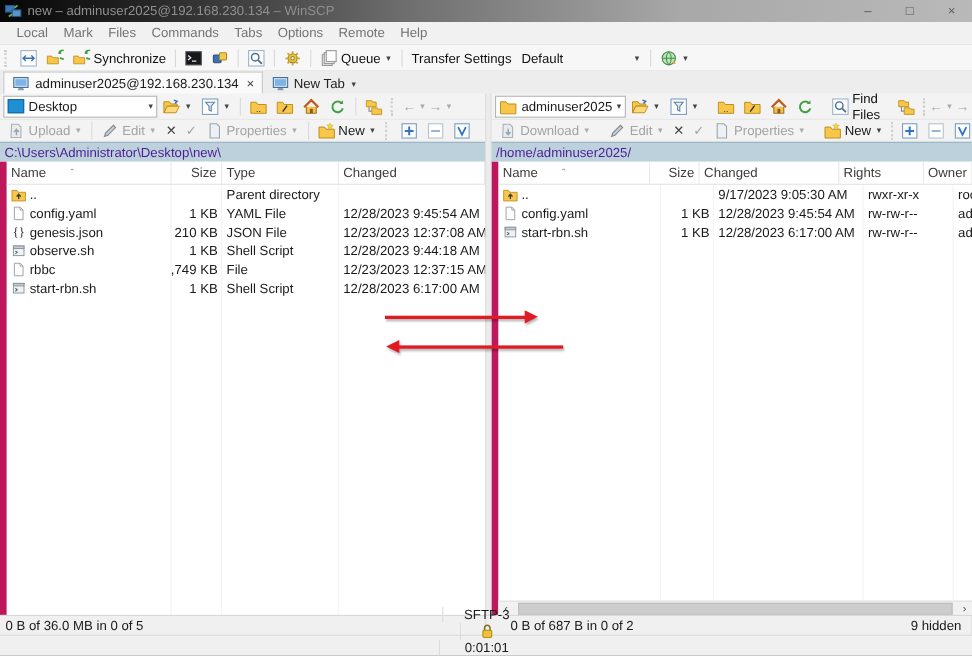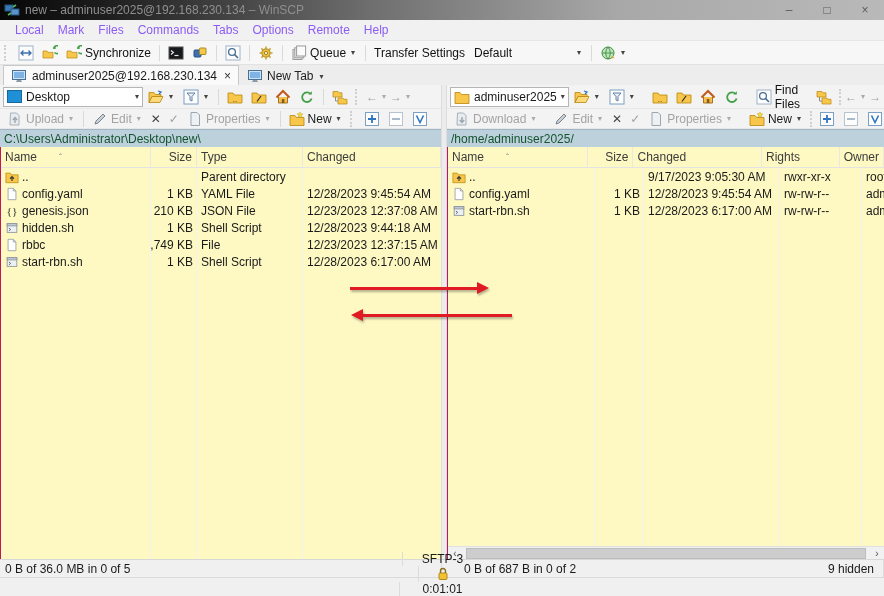--- a/index.html
+++ b/index.html
@@ -8,21 +8,21 @@
 
   
   .titlebar{height:20px;display:flex;align-items:center;gap:5px;padding-left:4px;
     background:linear-gradient(to right,#060606 0%,#1e1e1e 12%,#6f6f6f 42%,#a8a8a8 70%,#b9b9b9 100%);}
   .titlebar .title{color:#8f8f8f;font-size:12px;}
   .win-controls{margin-left:auto;display:flex;height:100%;}
   .win-btn{width:38px;height:100%;display:flex;align-items:center;justify-content:center;color:#5c5c5c;font-size:12px;}
 
   
   .menubar{height:20px;display:flex;align-items:center;background:#f1f1f1;border-bottom:1px solid #e6e6e6;padding-left:8px;}
-  .menu-item{padding:0 7px;color:#8b5cf6;}
+  .menu-item{padding:0 7px;color:#737373;}
 
   
   .toolbar{height:23px;display:flex;align-items:center;background:#f7f7f7;border-bottom:1px solid #e2e2e2;padding-left:2px;gap:2px;}
   .tgrip{width:5px;height:16px;border-left:2px dotted #cfcfcf;margin:0 2px;}
   .tbtn{display:flex;align-items:center;gap:3px;padding:1px 3px;border-radius:2px;}
   .tsep{width:1px;height:16px;background:#d9d9d9;margin:0 3px;}
   .ticon{width:16px;height:16px;display:inline-flex;align-items:center;justify-content:center;flex:0 0 auto;}
   .caret{font-size:8px;color:#444;padding:0 2px;}
   .caret-dim{font-size:8px;color:#aaa;padding:0 2px;}
   .tlabel{color:#111;}
@@ -40,24 +40,24 @@
   .splitter{width:4px;background:#ececec;border-left:1px solid #ddd;border-right:1px solid #ddd;}
   .panel.right{flex:1;}
 
   .ptb1{height:23px;display:flex;align-items:center;background:#f3f3f3;gap:2px;padding-left:3px;border-bottom:1px solid #e7e7e7;}
   .drive{display:flex;align-items:center;gap:4px;height:18px;background:#fff;border:1px solid #b5b5b5;padding:0 3px;width:132px;}
   .drive .dcaret{margin-left:auto;font-size:8px;color:#444;}
   .drive-swatch{width:13px;height:11px;background:#1f8fd6;border:1px solid #16699e;}
   .ptb2{height:19px;display:flex;align-items:center;background:#f3f3f3;gap:2px;padding-left:4px;border-bottom:1px solid #e7e7e7;}
   .dim{color:#a3a3a3;}
   .pbtn{display:flex;align-items:center;gap:3px;padding:0 3px;}
-  .pathbar{height:17px;background:#bdd1dd;border-top:1px solid #9fb6c4;display:flex;align-items:center;padding-left:4px;color:#14532d;}
-
-  
-  .flist{flex:1;display:flex;flex-direction:column;background:#fef9c3;border-left:1px solid #be185d;position:relative;min-height:0;}
+  .pathbar{height:17px;background:#bdd1dd;border-top:1px solid #9fb6c4;display:flex;align-items:center;padding-left:4px;color:#4c1d95;}
+
+  
+  .flist{flex:1;display:flex;flex-direction:column;background:#ffffff;border-left:6px solid #be185d;position:relative;min-height:0;}
   .fheader{height:20px;display:flex;align-items:center;border-bottom:1px solid #e3e3e3;color:#3c3c3c;flex:0 0 auto;}
   .hcell{padding:0 4px;border-right:1px solid #e8e8e8;height:100%;display:flex;align-items:center;box-sizing:border-box;}
   .sortmark{color:#8a8a8a;font-size:9px;margin-left:22px;}
   .frows{flex:1;position:relative;overflow:hidden;}
   .frow{height:17px;display:flex;align-items:center;}
   .fcell{padding:0 4px;box-sizing:border-box;overflow:hidden;white-space:nowrap;display:flex;align-items:center;gap:3px;height:17px;}
   .num{justify-content:flex-end;}
   .fi{width:14px;height:14px;flex:0 0 auto;}
   .vline{position:absolute;top:0;bottom:0;width:1px;background:#f2f2f2;}
 
@@ -493,21 +493,21 @@
               </div>
               <div class="fcell c-size num">210 KB</div>
               <div class="fcell c-type">JSON File</div>
               <div class="fcell c-changed">12/23/2023 12:37:08 AM</div>
             </div>
             <div class="frow">
               <div class="fcell c-name">
                 <svg class="fi">
                   <use href="#i-script"></use>
                 </svg>
-                <span>hidden.sh</span>
+                <span>observe.sh</span>
               </div>
               <div class="fcell c-size num">1 KB</div>
               <div class="fcell c-type">Shell Script</div>
               <div class="fcell c-changed">12/28/2023 9:44:18 AM</div>
             </div>
             <div class="frow">
               <div class="fcell c-name">
                 <svg class="fi">
                   <use href="#i-file"></use>
                 </svg>

